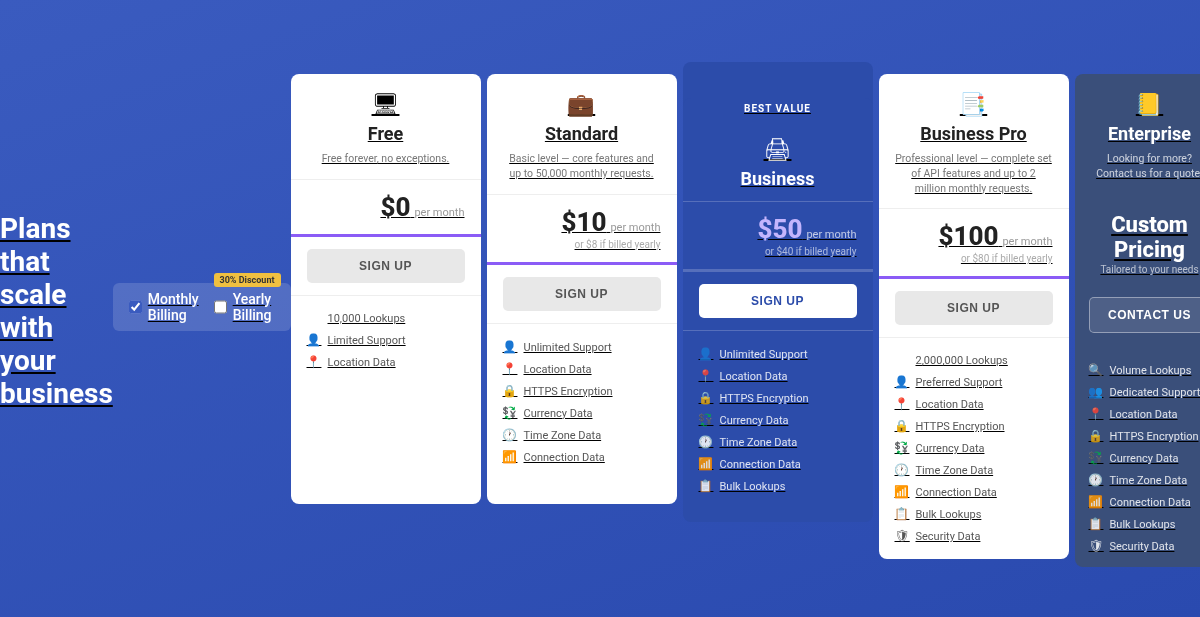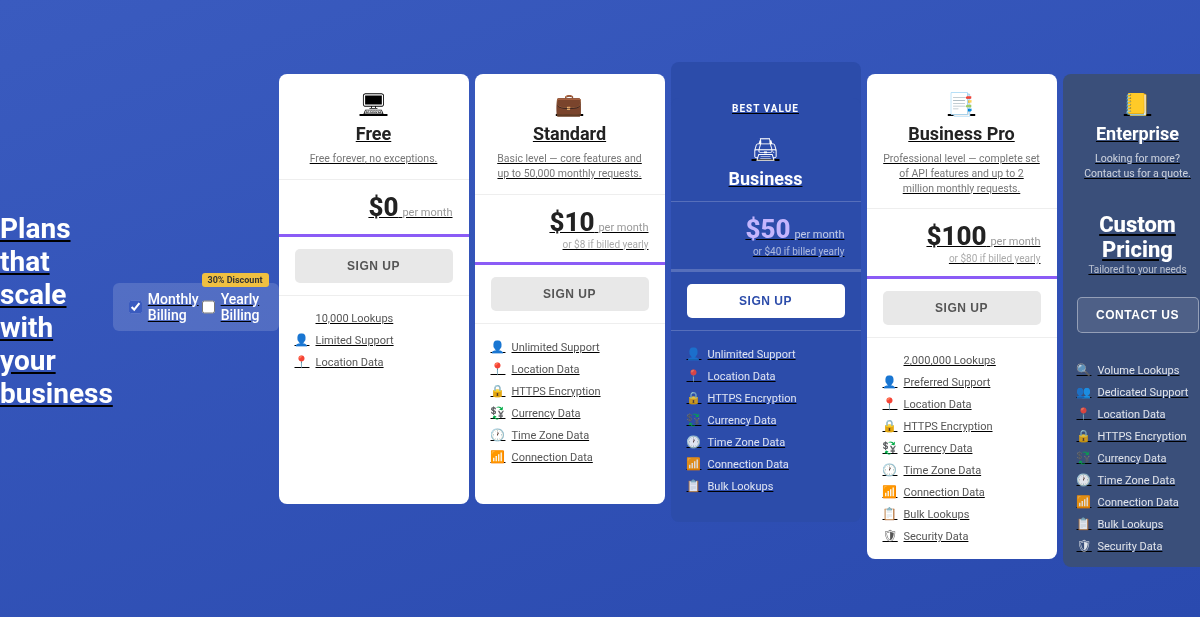--- a/index.html
+++ b/index.html
@@ -21,20 +21,21 @@
     }
     .page-title {
       color: #fff;
       font-size: 28px;
       font-weight: 700;
       margin-bottom: 20px;
     }
     .billing-toggle {
       display: flex;
       align-items: center;
+      gap: 12px;
       background: rgba(255,255,255,0.15);
       border-radius: 6px;
       padding: 8px 16px;
       margin-bottom: 28px;
       position: relative;
     }
     .billing-option {
       display: flex;
       align-items: center;
       gap: 6px;

